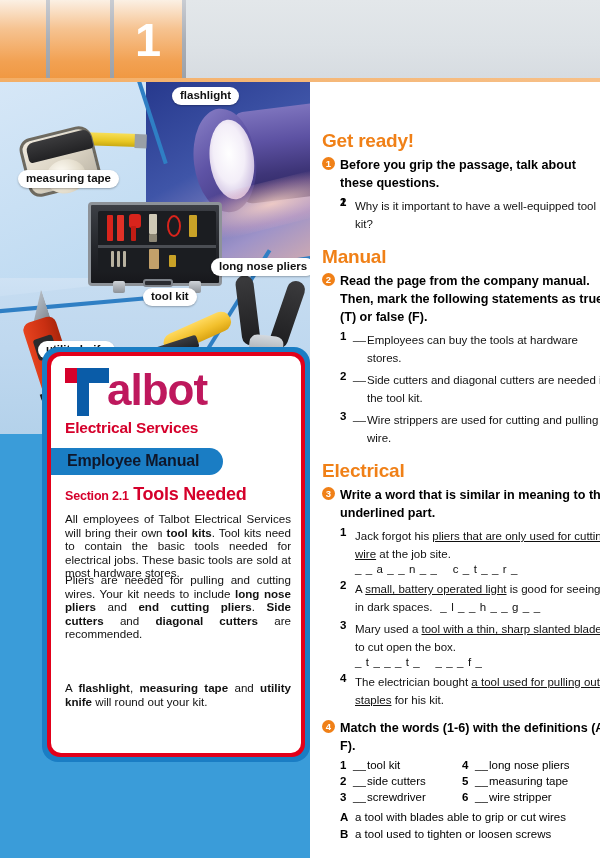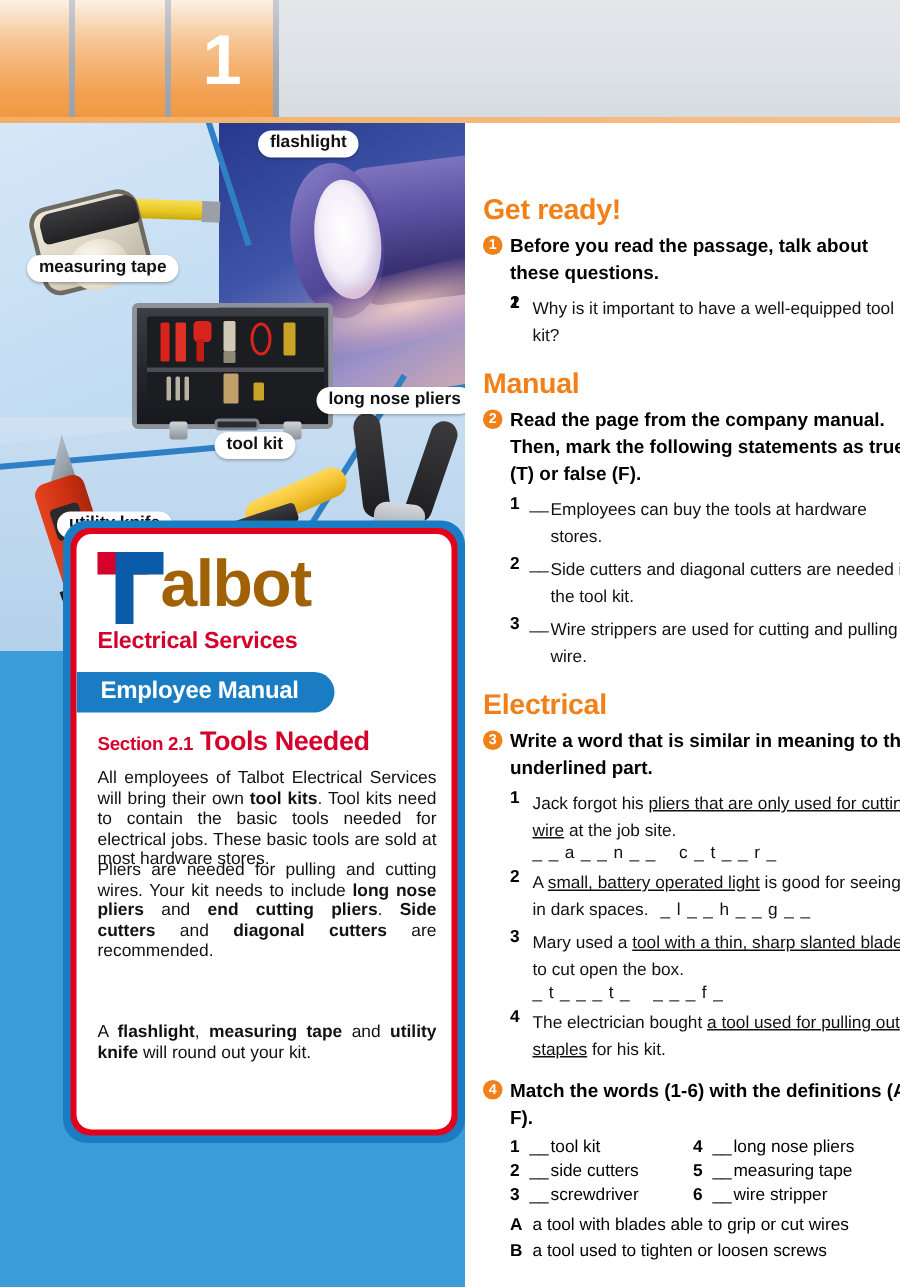--- a/index.html
+++ b/index.html
@@ -295,34 +295,34 @@
   #logo-tstem {
     position: absolute; left: 12px; top: 2px; width: 12px; height: 48px;
     background: #0a5ca8;
   }
   #logo-tbar2 {
     position: absolute; left: 20px; top: 2px; width: 24px; height: 15px;
     background: #0a5ca8;
   }
   #logo-albot {
     position: absolute; left: 42px; top: -2px;
-    font-size: 44px; font-weight: bold; color: #a16207;
+    font-size: 44px; font-weight: bold; color: #be185d;
     letter-spacing: -1px; line-height: 52px;
   }
   #logo-sub {
     position: absolute; left: 14px; top: 63px;
     font-size: 15.5px; font-weight: bold; color: #d5002b;
     letter-spacing: -0.2px;
   }
   #employee-manual-pill {
     position: absolute; left: 0px; top: 92px;
     background: #1a7dc4;
     border-radius: 0 14px 14px 0;
     padding: 4px 24px 5px 16px;
-    color: #ffffff; font-size: 16px; font-weight: bold;
+    color: #0f172a; font-size: 16px; font-weight: bold;
     letter-spacing: -0.2px;
   }
   #section-heading {
     position: absolute; left: 14px; top: 128px; width: 226px;
     color: #d5002b;
   }
   #section-label {
     font-size: 12.5px; font-weight: bold; letter-spacing: -0.2px;
   }
   #section-title {
@@ -536,21 +536,21 @@
     <div id="mp1" class="manual-para">All employees of Talbot Electrical Services will bring their own <b>tool kits</b>. Tool kits need to contain the basic tools needed for electrical jobs. These basic tools are sold at most hardware stores.</div>
     <div id="mp2" class="manual-para">Pliers are needed for pulling and cutting wires. Your kit needs to include <b>long nose pliers</b> and <b>end cutting pliers</b>. <b>Side cutters</b> and <b>diagonal cutters</b> are recommended.</div>
     <div id="mp4" class="manual-para">A <b>flashlight</b>, <b>measuring tape</b> and <b>utility knife</b> will round out your kit.</div>
   </div>
 
   <div id="right-col">
 
     <div class="section-h">Get ready!</div>
     <div class="task">
       <span class="task-num">1</span>
-      <span class="task-text">Before you read the passage, talk about these questions.</span>
+      <span class="task-text">Before you grip the passage, talk about these questions.</span>
     </div>
     <div class="items" id="getready-items">
         <div class="item"><span class="item-n">1</span></div>
         <div class="item"><span class="item-n">2</span><span class="item-t">Why is it important to have a well-equipped tool kit?</span></div>
       </div>
 
     <div class="section-h" id="reading-h">Manual</div>
     <div class="task">
       <span class="task-num">2</span>
       <span class="task-text">Read the page from the company manual. Then, mark the following statements as true (T) or false (F).</span>

